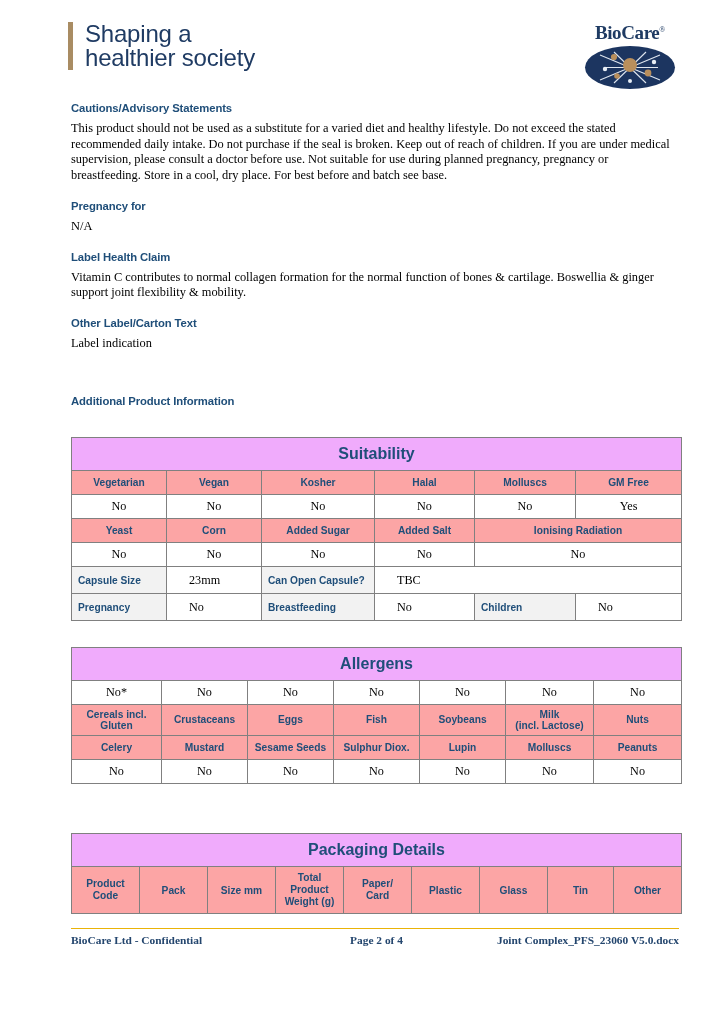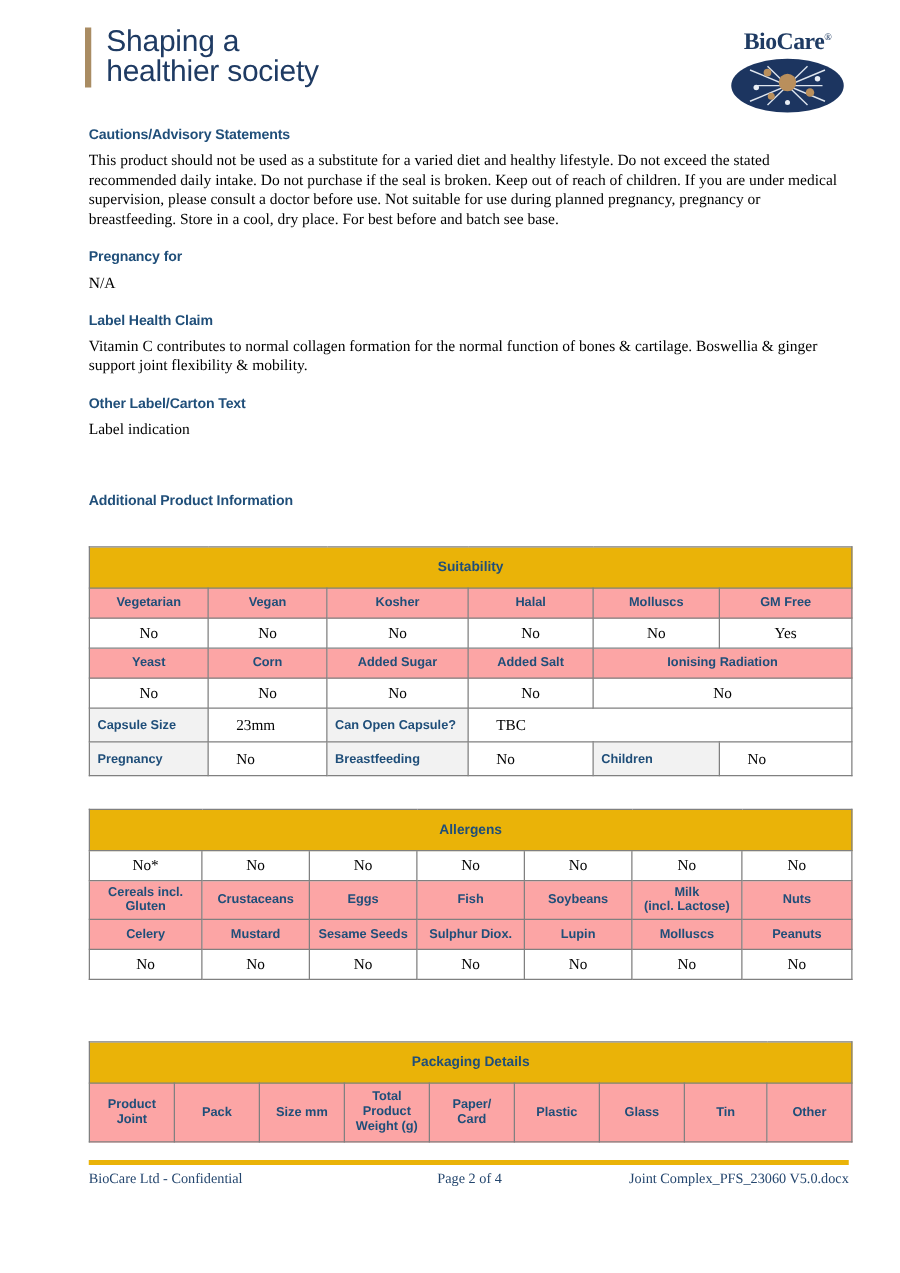--- a/index.html
+++ b/index.html
@@ -115,24 +115,24 @@
     vertical-align: middle;
   }
   .tbl td.h {
     background: #fca5a5;
     color: #1f4e79;
     font-weight: 700;
     font-size: 10.2px;
     text-align: center;
   }
   .tbl td.title {
-    background: #eab308;
+    background: #f0abfc;
     color: #1f4e79;
     font-weight: 700;
-    font-size: 11px;
+    font-size: 16px;
     text-align: center;
     height: 32px;
   }
   .tbl td.v {
     background: #ffffff;
     color: #000000;
     font-family: "Liberation Serif", serif;
     font-size: 12.2px;
     text-align: center;
     height: 23px;
@@ -167,27 +167,28 @@
     color: #000000;
     margin: 4px 0 0 42px;
   }
 
   
   .footer {
     position: absolute;
     left: 71px;
     top: 928px;
     width: 608px;
-    border-top: 4px solid #eab308;
+    border-top: 1px solid #eab308;
     padding-top: 5px;
     display: flex;
     justify-content: space-between;
     font-family: "Liberation Serif", serif;
     font-size: 11.4px;
     color: #24466e;
+    font-weight: bold;
   }
   .footer .mid { margin-left: 54px; }
   .footer .right { text-align: right; }
 </style>
 </head>
 <body>
 
 <div class="page">
 
   <div class="header">
@@ -386,21 +387,21 @@
             <col style="width:66px">
             <col style="width:68px">
         </colgroup>
         <tbody>
           <tr>
             <td class="title" colspan="9">Packaging Details</td>
           </tr>
           <tr>
             <td class="h" style="height:46px;line-height:12px">
               <div>Product</div>
-              <div>Joint</div>
+              <div>Code</div>
             </td>
             <td class="h" style="height:46px">Pack</td>
             <td class="h" style="height:46px">Size mm</td>
             <td class="h" style="height:46px;line-height:12px">
               <div>Total</div>
               <div>Product</div>
               <div>Weight (g)</div>
             </td>
             <td class="h" style="height:46px;line-height:12px">
               <div>Paper/</div>

